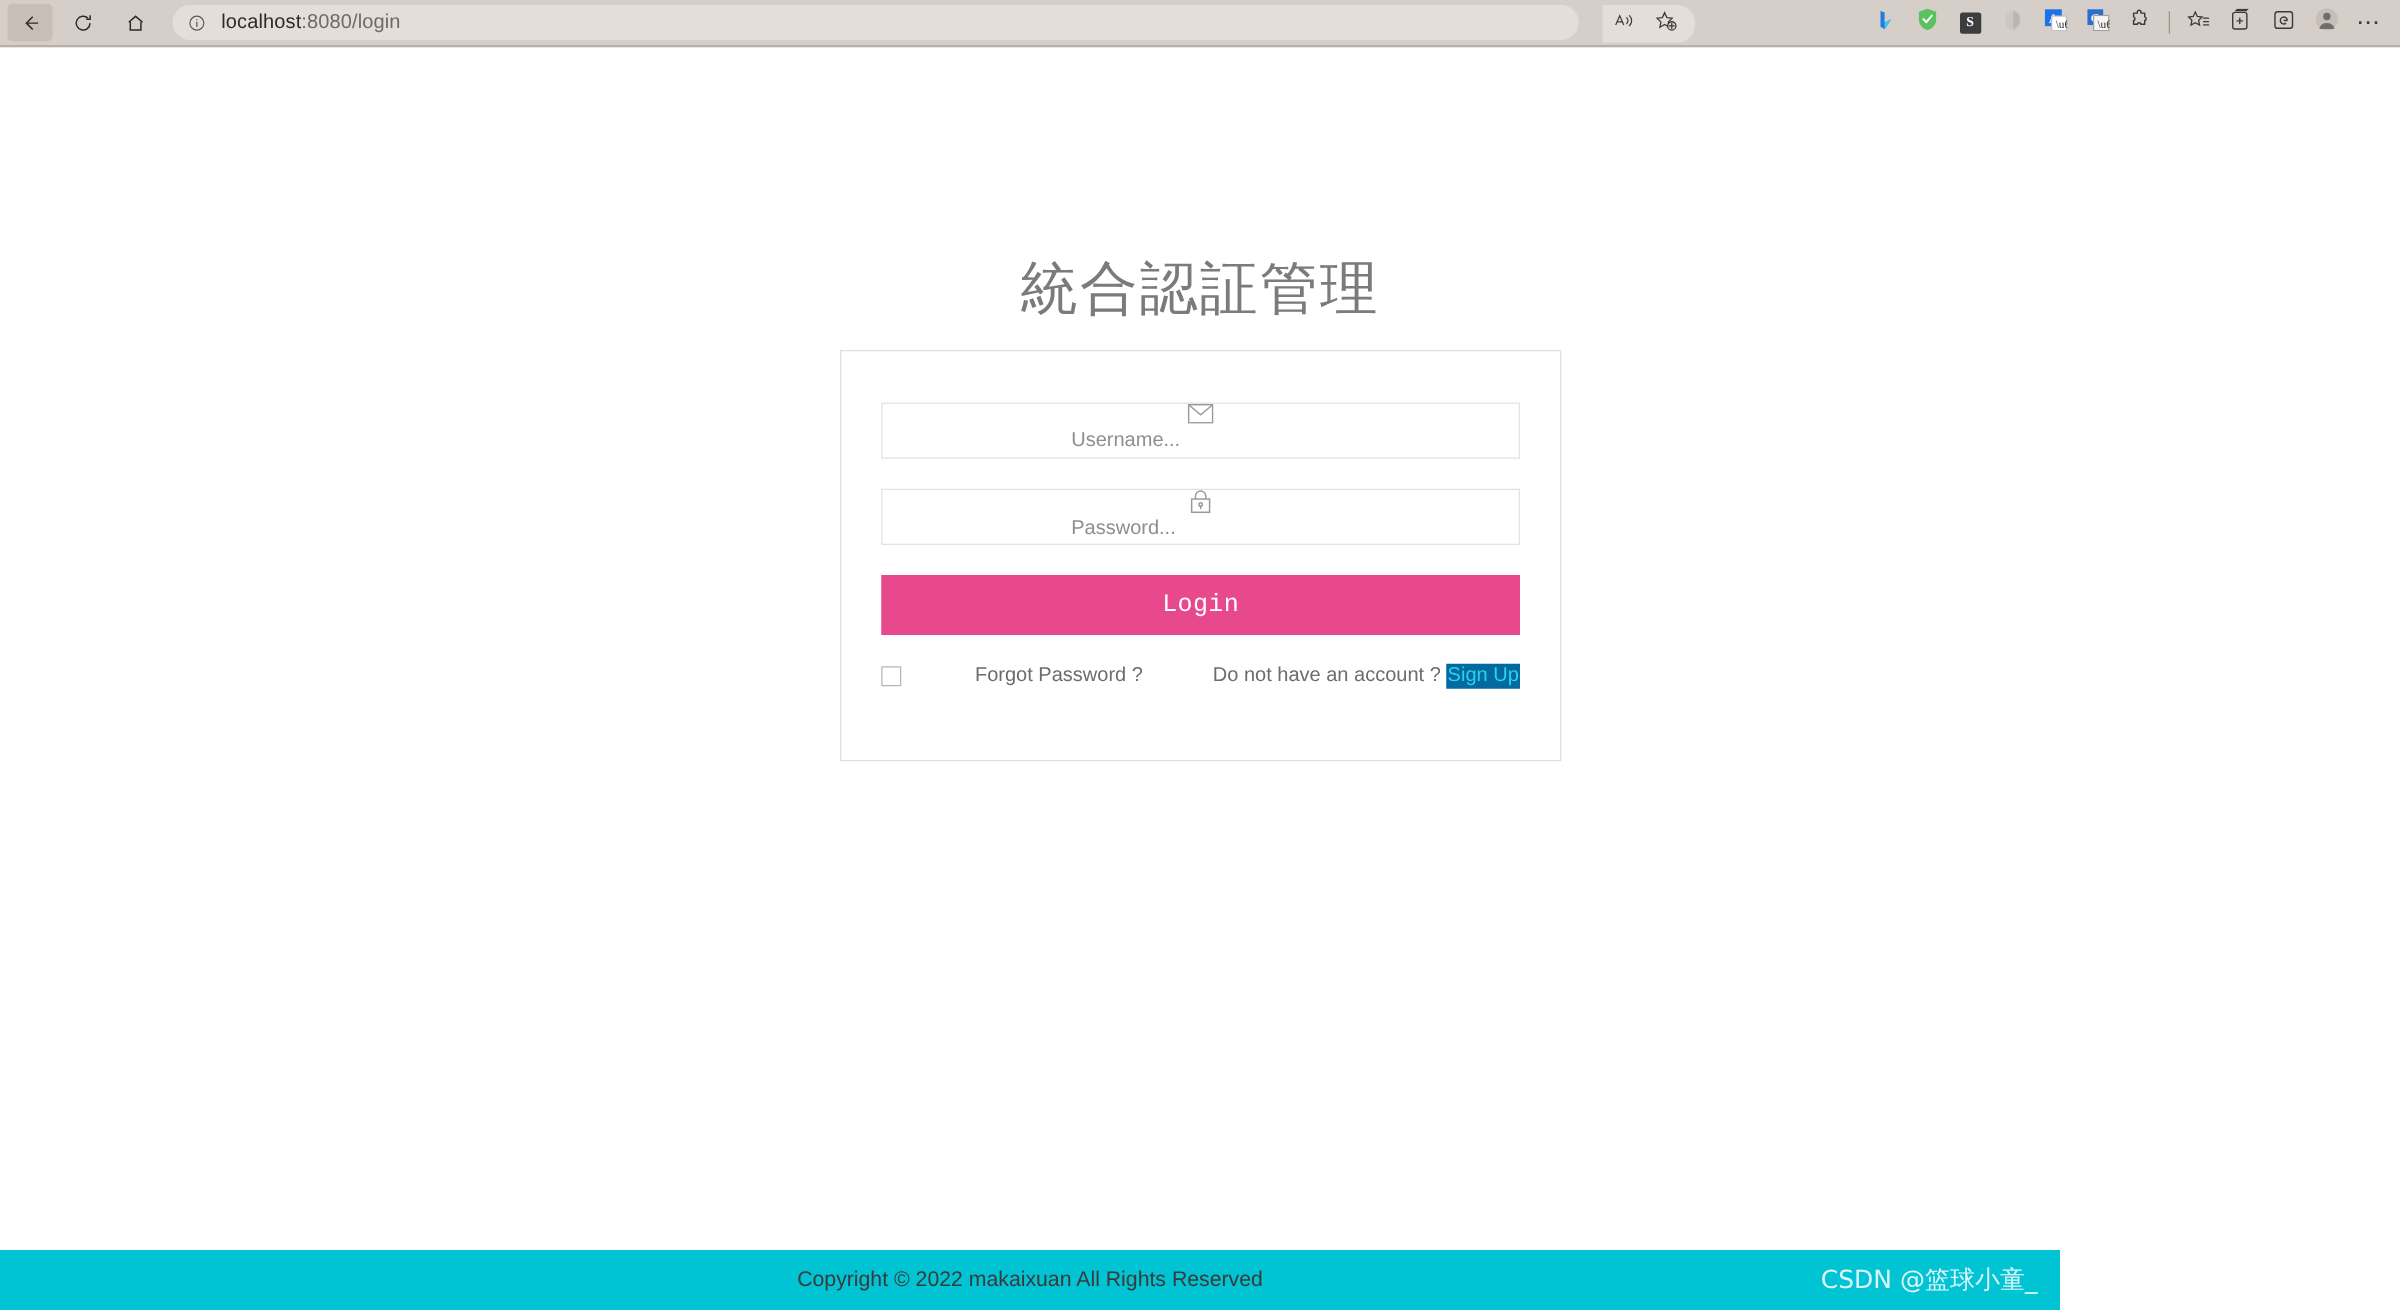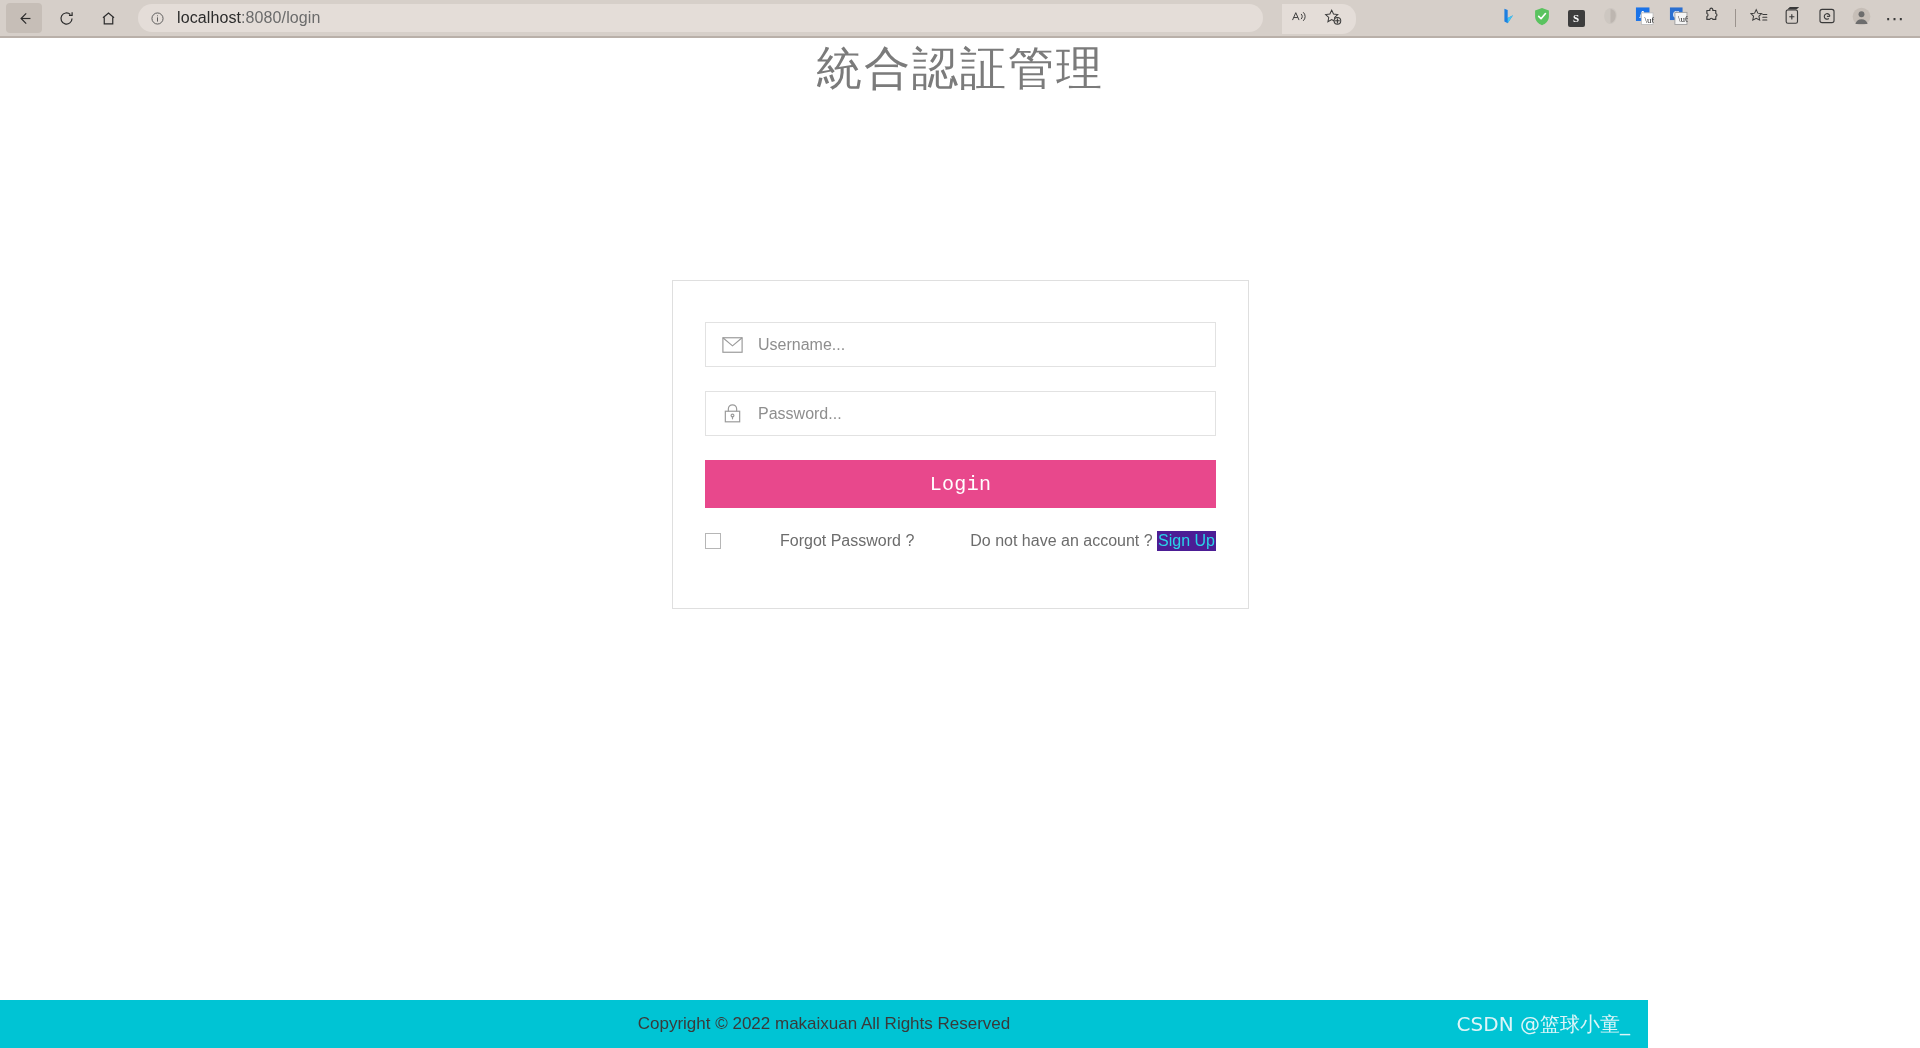--- a/index.html
+++ b/index.html
@@ -101,20 +101,21 @@
     position: absolute;
     top: 38px; left: 0;
     width: 1920px;
     height: 1010px;
     background: #ffffff;
   }
 
   .page-title {
     text-align: center;
     margin: 0;
+    padding-top: 162px;
     font-size: 46px;
     font-weight: 400;
     color: #7b7b7b;
     font-family: "DejaVu Sans", "Liberation Sans", sans-serif;
     letter-spacing: 2px;
   }
 
   .login-card {
     position: absolute;
     left: 672px;
@@ -130,20 +131,21 @@
   }
 
   .field {
     position: relative;
     height: 45px;
     border: 1px solid #e2e2e2;
     background: #fff;
     display: flex;
     align-items: center;
     margin-bottom: 24px;
+    flex-direction: column;
   }
   .field-icon {
     width: 52px;
     display: flex;
     align-items: center;
     justify-content: center;
     flex: 0 0 auto;
   }
   .field input {
     border: none;
@@ -196,21 +198,21 @@
     flex: 0 0 auto;
     cursor: pointer;
   }
   .forgot-label { color: #6c6c6c; white-space: nowrap; }
   .signup-wrap {
     margin-left: auto;
     white-space: nowrap;
     color: #6c6c6c;
   }
   .signup-link {
-    background: #4c1d95;
+    background: #0369a1;
     color: #29d3e8;
     text-decoration: none;
     padding: 1px 1px 2px 1px;
     cursor: pointer;
   }
 
   
   .site-footer {
     position: absolute;
     left: 0;

